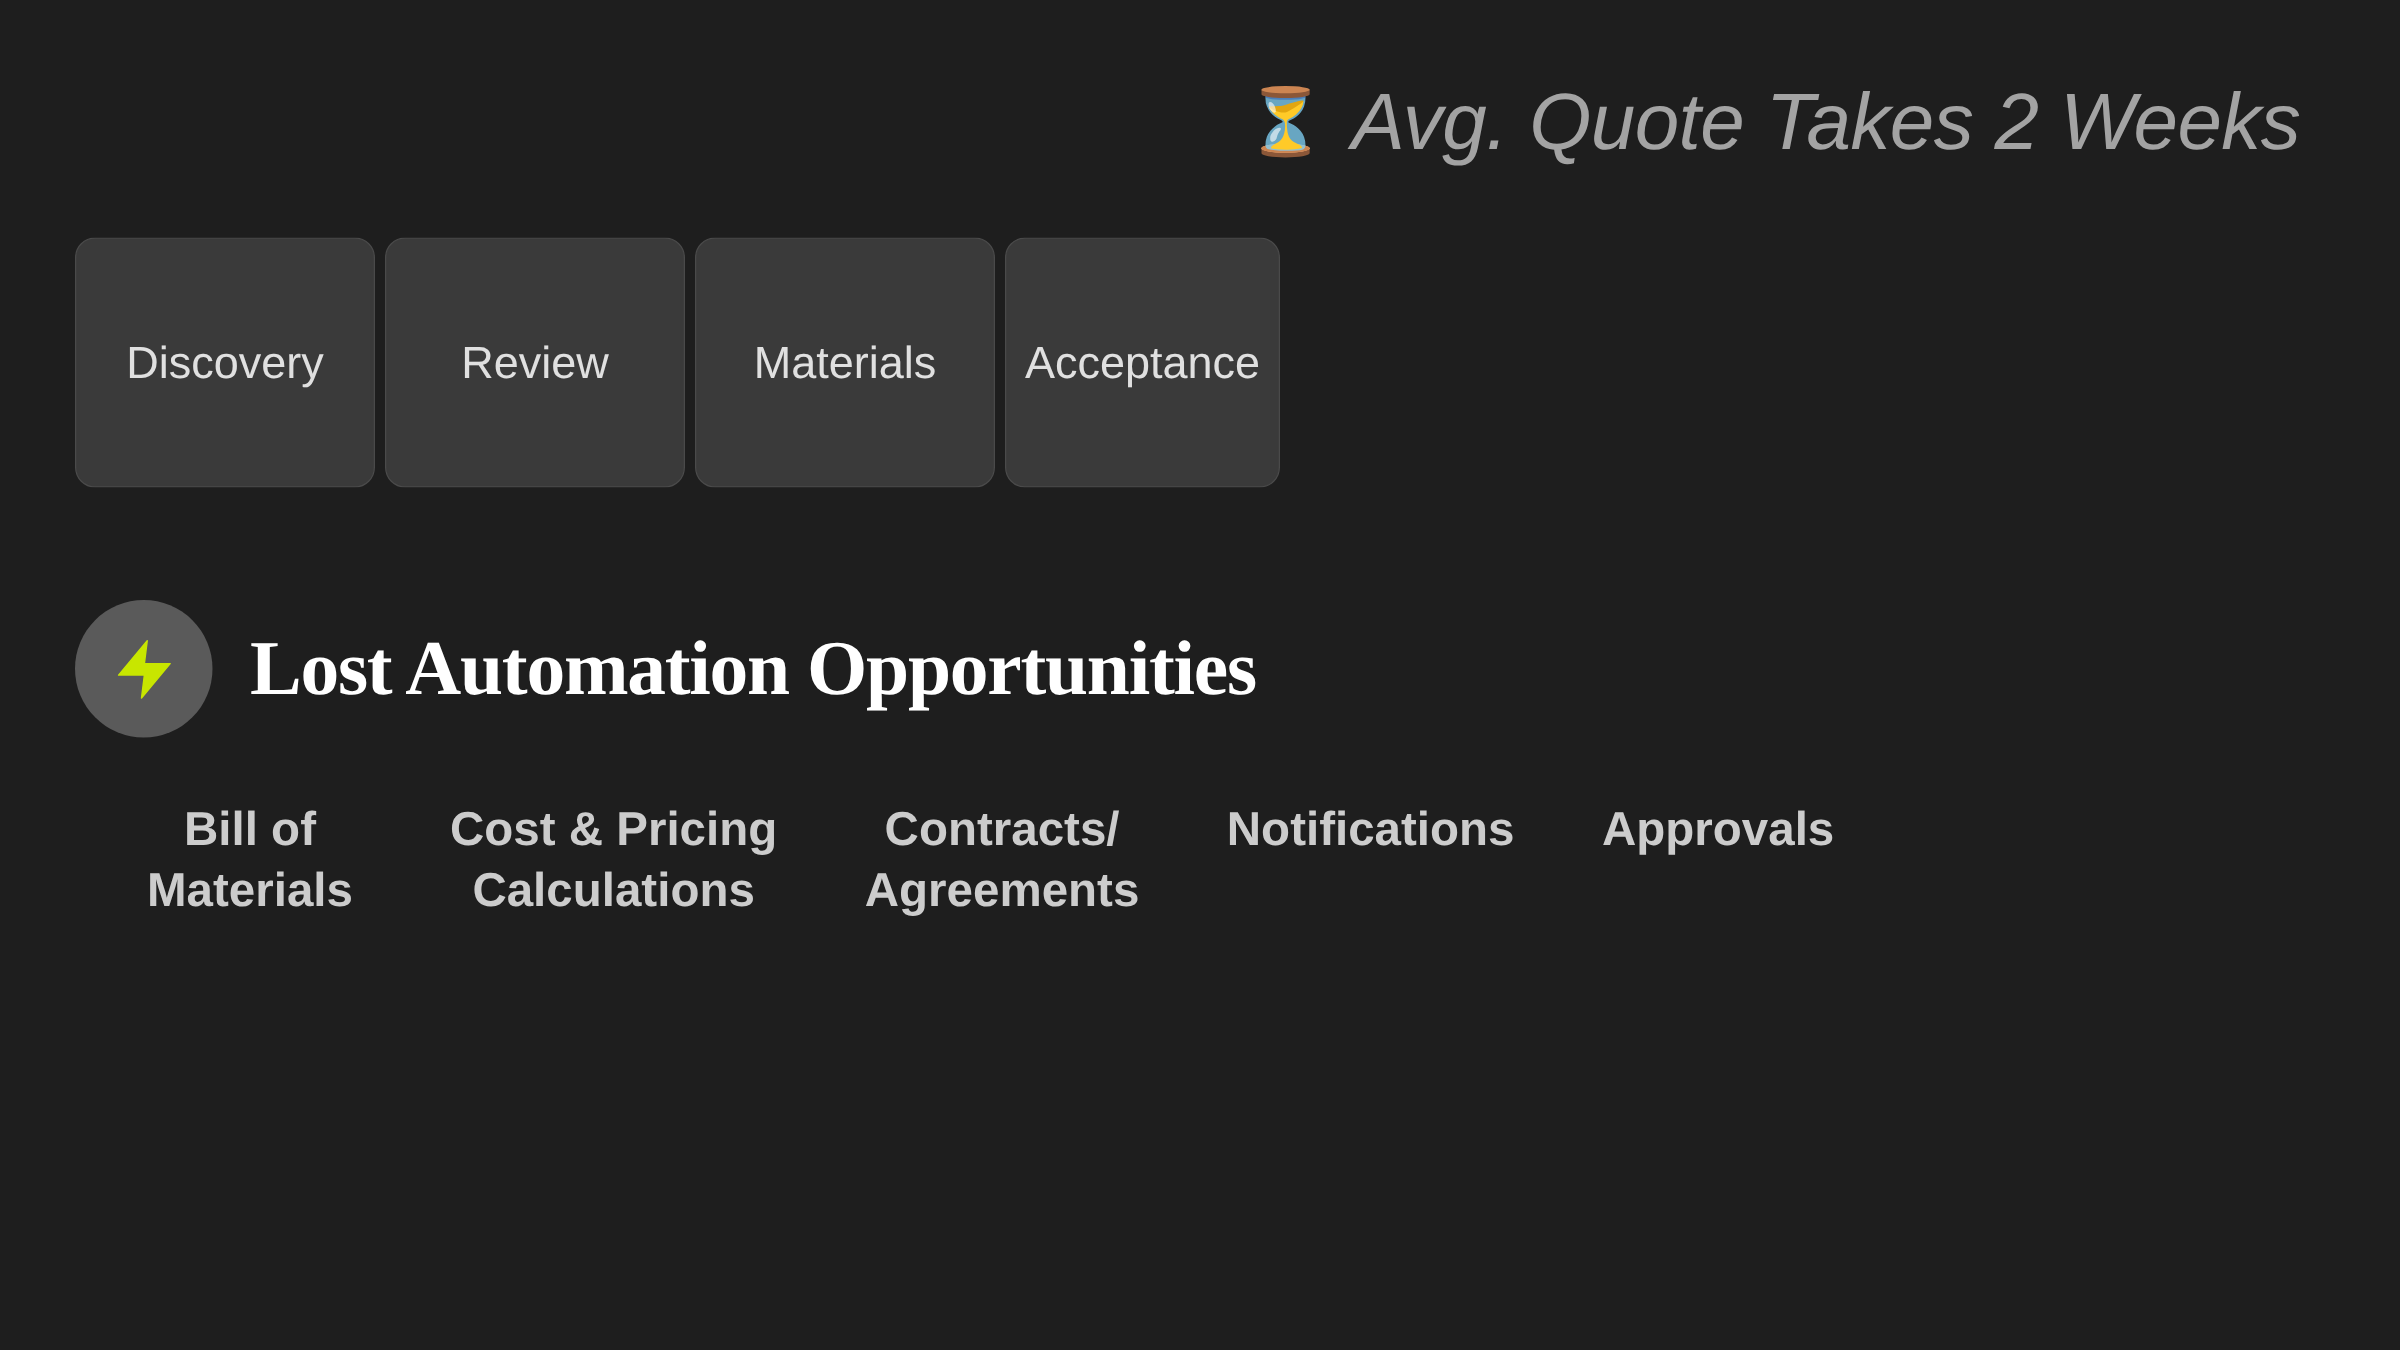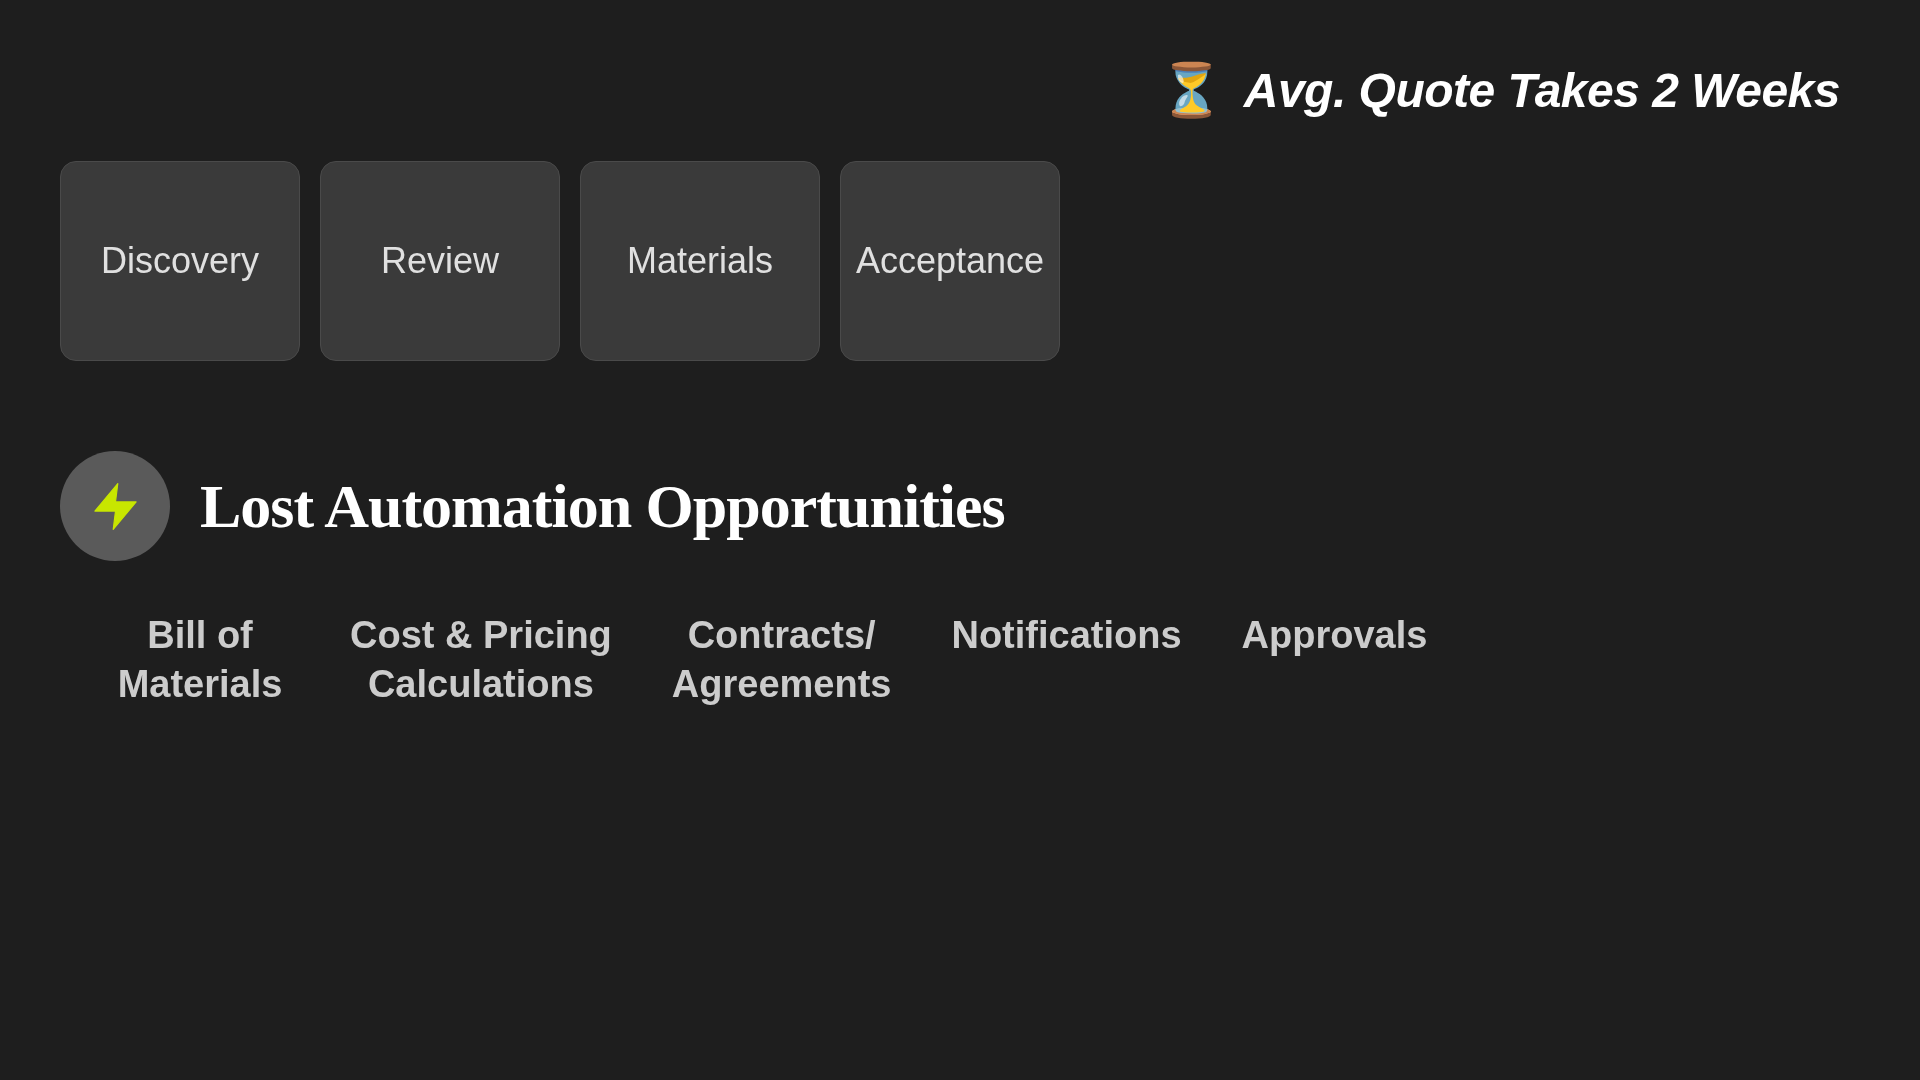--- a/index.html
+++ b/index.html
@@ -26,39 +26,39 @@
     
     .header-area {
       display: flex;
       justify-content: flex-end;
       align-items: center;
       padding: 60px 80px 40px 80px;
       gap: 20px;
     }
 
     .avg-quote-text {
-      font-size: 48px;
+      font-size: 64px;
       font-style: italic;
-      font-weight: 700;
-      color: #ffffff;
+      font-weight: 400;
+      color: #a3a3a3;
       letter-spacing: -0.5px;
     }
 
     .hourglass-icon {
       font-size: 52px;
       color: #b39ddb;
     }
 
     
     .process-steps {
       display: flex;
       flex-direction: row;
-      gap: 20px;
+      gap: 8px;
       padding: 0 60px;
-      margin-top: 0;
+      margin-top: 16px;
       overflow: hidden;
     }
 
     .step-card {
       background-color: #3a3a3a;
       border-radius: 16px;
       width: 240px;
       height: 200px;
       display: flex;
       align-items: center;
@@ -114,21 +114,21 @@
       font-weight: 700;
       color: #ffffff;
       letter-spacing: -1px;
       font-family: Liberation Serif, serif;
     }
 
     
     .opportunity-items {
       display: flex;
       flex-direction: row;
-      gap: 0;
+      gap: 10px;
       padding-left: 20px;
     }
 
     .opportunity-item {
       text-align: center;
       min-width: 240px;
       padding: 0 30px;
     }
 
     .opportunity-label {

